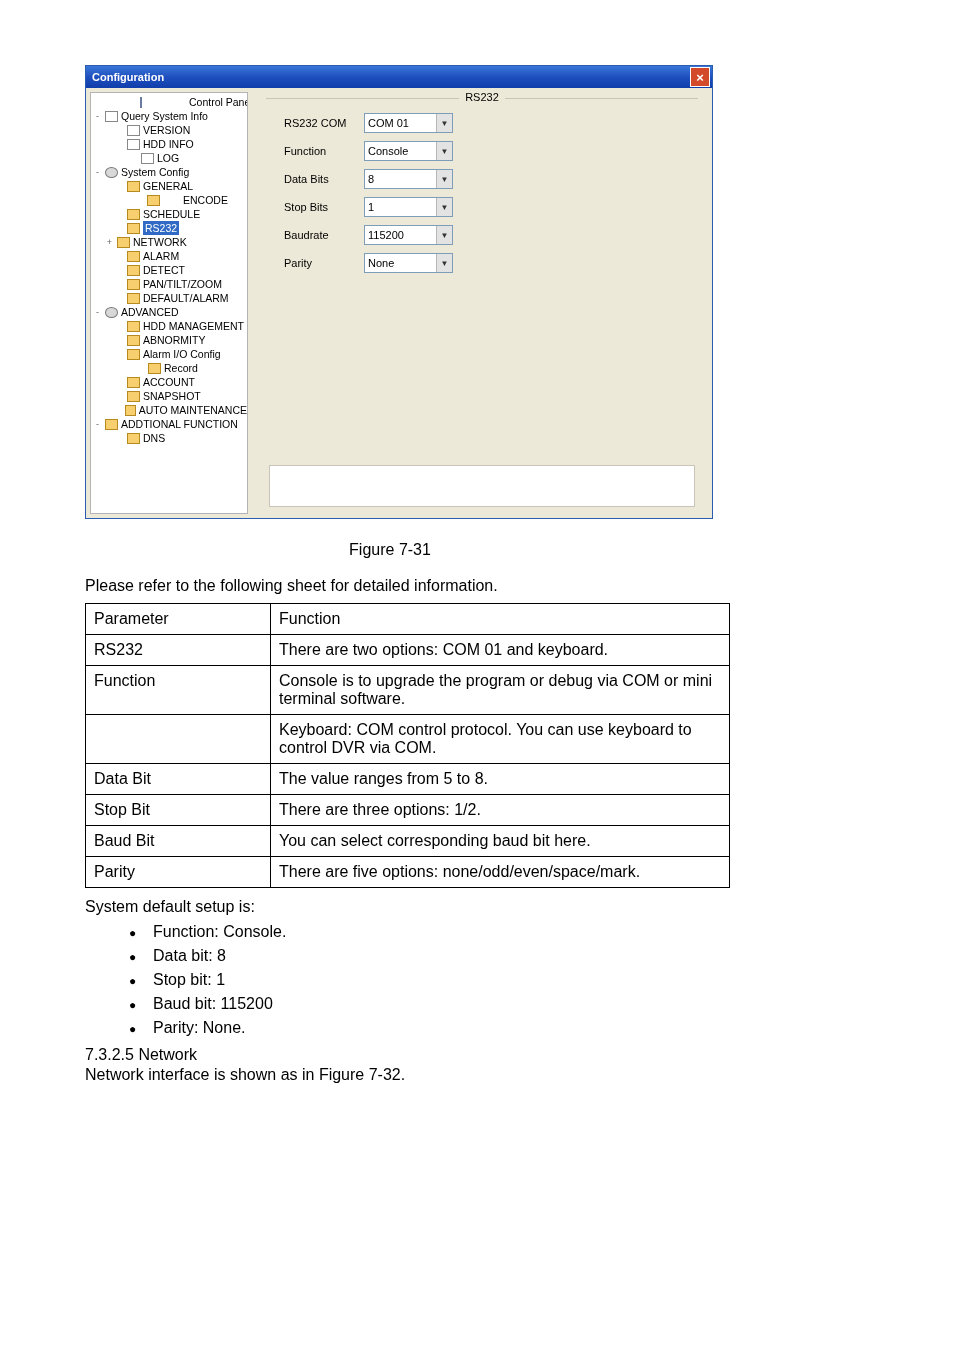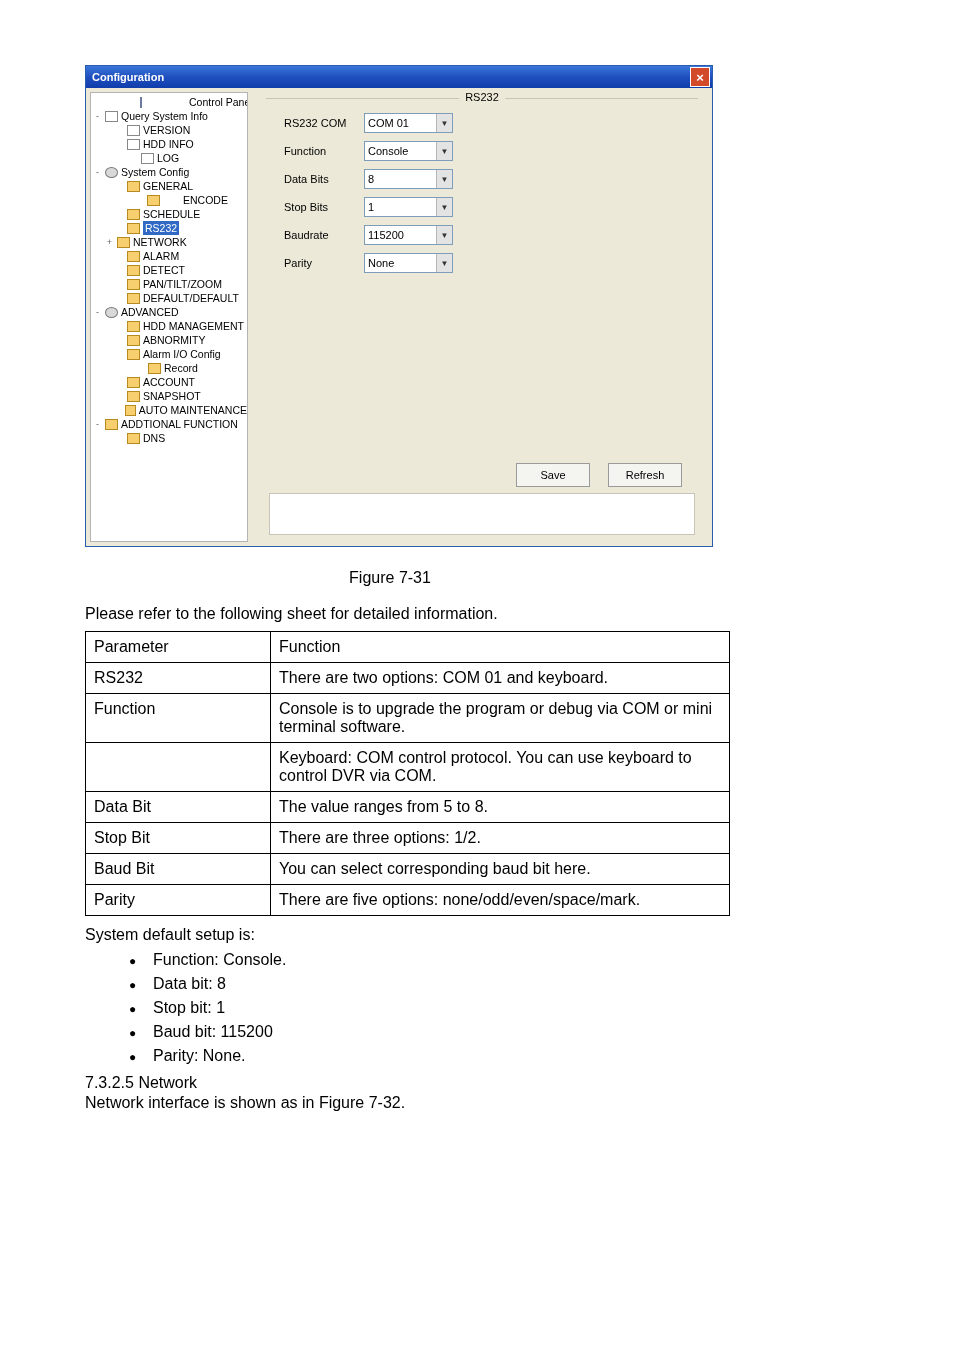--- a/index.html
+++ b/index.html
@@ -124,21 +124,21 @@
               <span>DETECT</span>
             </div>
             <div class="treeitem" style="padding-left: 24px;">
               <span class="ex"></span>
               <span class="ic ic-folder"></span>
               <span>PAN/TILT/ZOOM</span>
             </div>
             <div class="treeitem" style="padding-left: 24px;">
               <span class="ex"></span>
               <span class="ic ic-folder"></span>
-              <span>DEFAULT/DEFAULT</span>
+              <span>DEFAULT/ALARM</span>
             </div>
             <div class="treeitem" style="padding-left: 2px;">
               <span class="ex">-</span>
               <span class="ic ic-gear"></span>
               <span>ADVANCED</span>
             </div>
             <div class="treeitem" style="padding-left: 24px;">
               <span class="ex"></span>
               <span class="ic ic-folder"></span>
               <span>HDD MANAGEMENT</span>
@@ -225,24 +225,20 @@
                 </div>
                 <div class="frow">
                   <div class="flabel">Parity</div>
                   <div class="sel-box">
                     <span>None</span>
                     <span class="dd">▼</span>
                   </div>
                 </div>
               </div>
             <div class="spacer"></div>
-          </div>
-          <div class="btnrow">
-            <div class="wbtn">Save</div>
-            <div class="wbtn">Refresh</div>
           </div>
           <div class="statusbar"></div>
         </div>
       </div>
     </div>
   </div>
 
   <div class="figcap">Figure 7-31</div>
   <p class="lead">Please refer to the following sheet for detailed information.</p>
 

